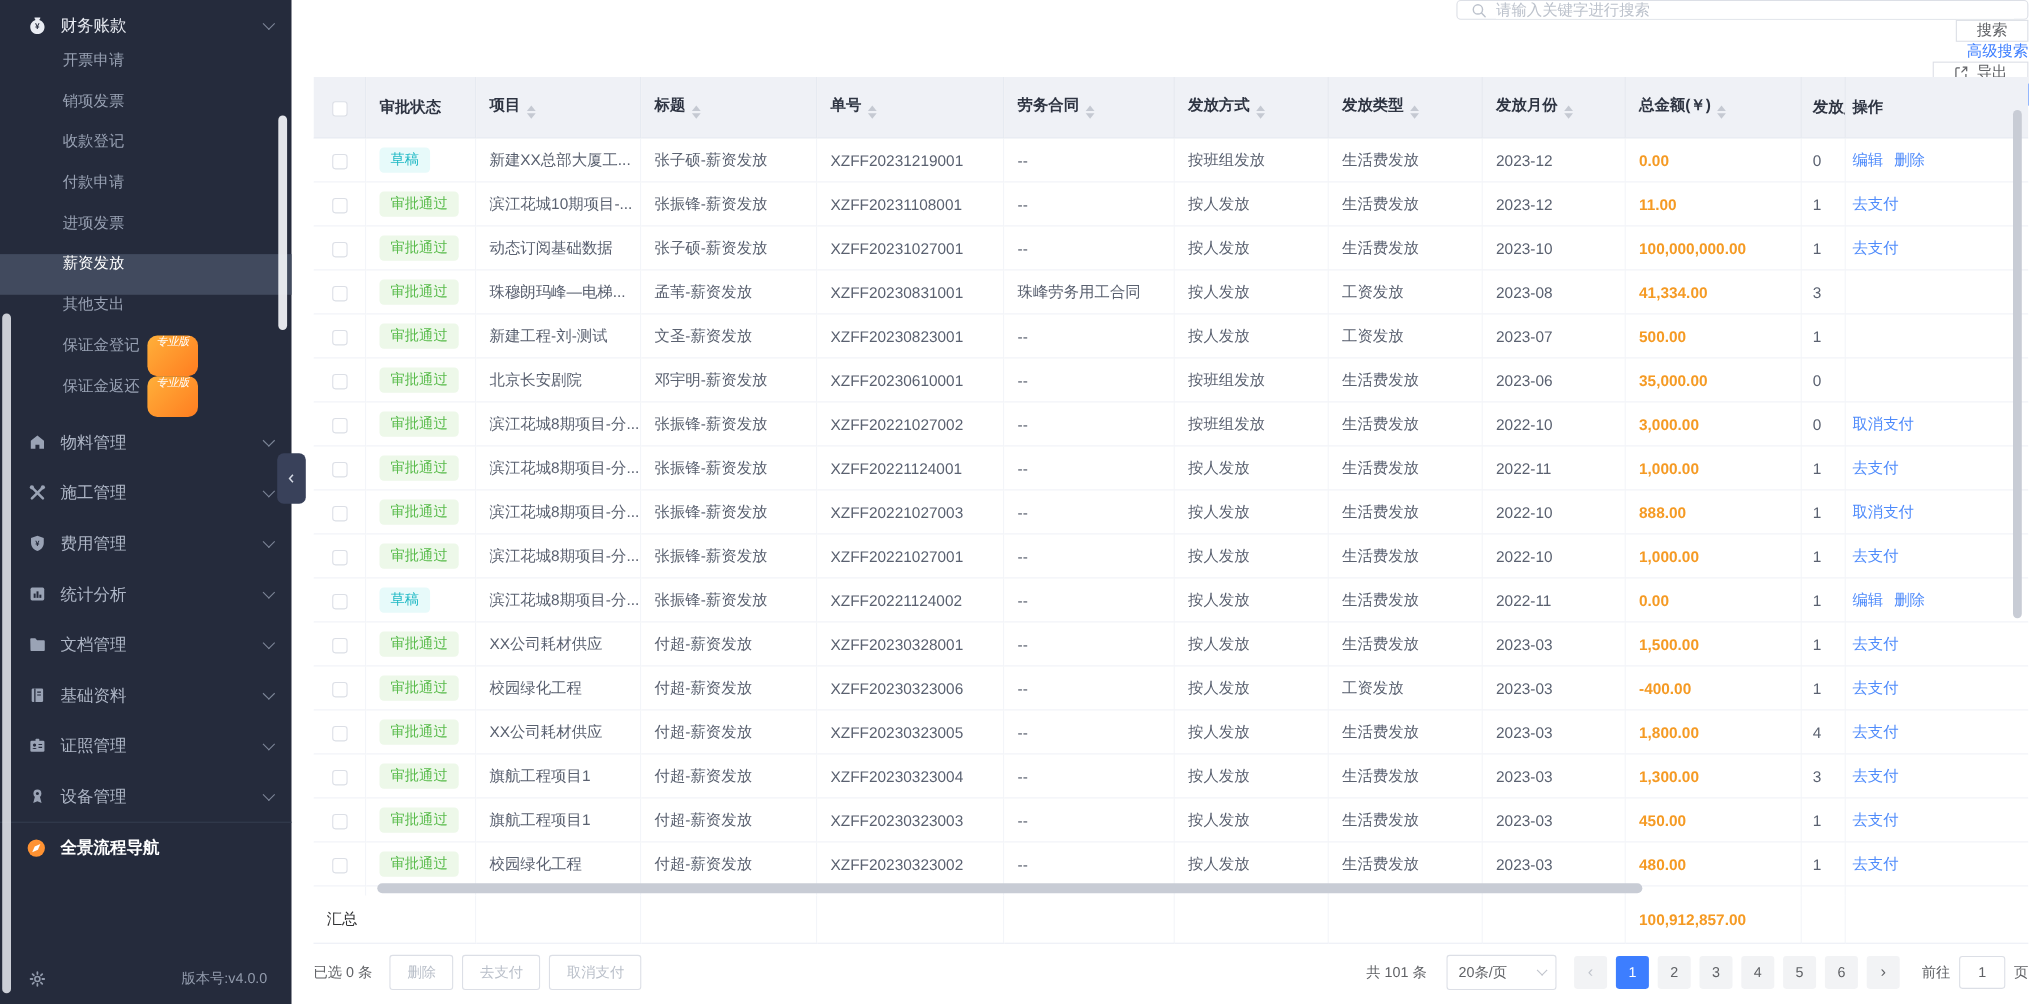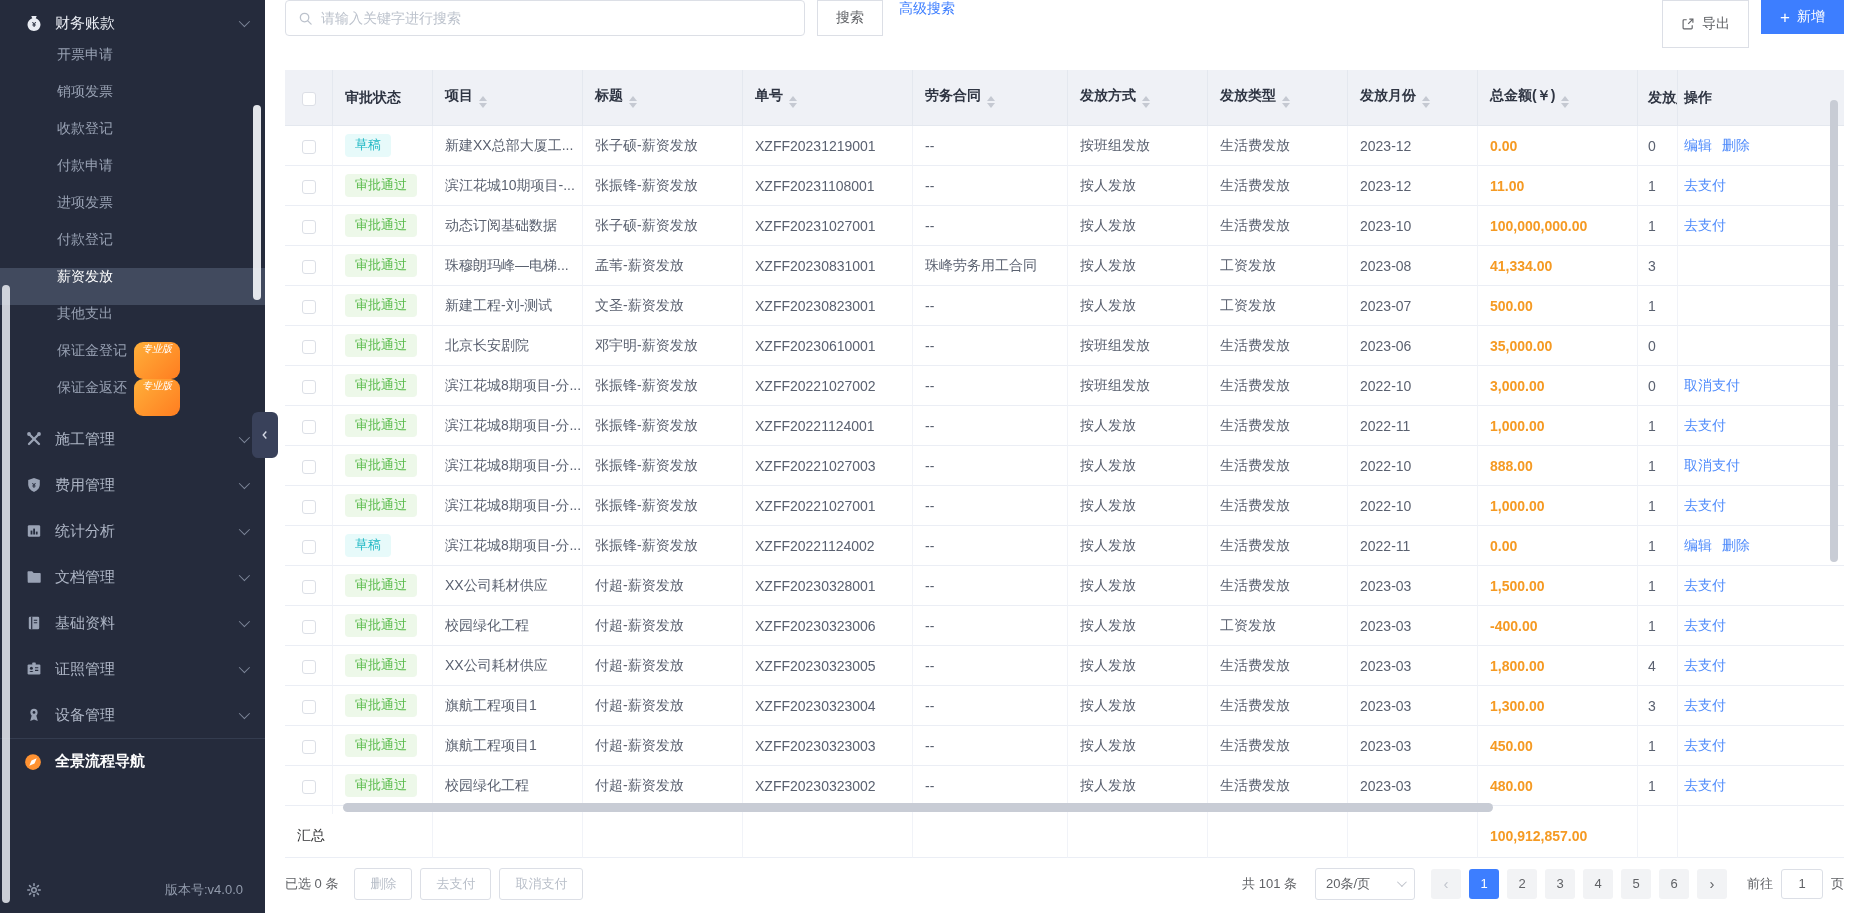--- a/index.html
+++ b/index.html
@@ -16,21 +16,21 @@
   .chev { width:8px; height:8px; border-right:1.5px solid #7d8698; border-bottom:1.5px solid #7d8698; transform:rotate(45deg) translateY(-2px); margin-left:auto; flex-shrink:0; }
   .side-nav { height:46px; display:flex; align-items:center; gap:13px; padding:0 18px 0 24px; color:#ffffff; font-size:15px; font-weight:bold; border-top:1px solid #343c4f; cursor:pointer; }
   .side-version { margin-top:auto; height:40px; display:flex; align-items:center; justify-content:space-between; padding:0 22px 6px 26px; color:#929bac; font-size:13px; }
   .icon { display:inline-flex; align-items:center; justify-content:center; flex-shrink:0; }
   .side-scroll-thumb { position:absolute; right:4px; top:105px; width:8px; height:195px; background:#edeff3; border-radius:4px; opacity:.95; }
   .collapse-tab { position:absolute; right:-13px; top:412px; width:26px; height:46px; background:#39415a; border-radius:6px; display:flex; align-items:center; justify-content:center; cursor:pointer; }
   .left-strip { position:absolute; left:2px; top:285px; width:8px; height:618px; background:#e9ebf1; border-radius:4px; opacity:.85; }
 
   
   .main { flex:1; display:flex; flex-direction:column; position:relative; background:#fff; min-width:0; }
-  .toolbar { height:64px; display:flex; align-items:flex-start; padding:0 12px 0 20px; }
+  .toolbar { height:64px; display:flex; align-items:flex-end; padding:0 12px 0 20px;flex-direction:column; }
   .search-box { width:520px; height:36px; border:1px solid #dcdfe6; border-radius:4px; display:flex; align-items:center; padding:0 12px; gap:8px; }
   .search-box input { border:none; outline:none; flex:1; font-size:14px; color:#5a6170; font-family:inherit; }
   .search-box input::placeholder { color:#bcc2cc; }
   .btn { height:36px; border:1px solid #dcdfe6; background:#fff; border-radius:0; color:#606266; font-size:14px; padding:0 18px; cursor:pointer; display:inline-flex; align-items:center; gap:7px; font-family:inherit; }
   .btn-search { margin-left:12px; }
   .link-adv { color:#3d7eff; margin-left:16px; cursor:pointer; font-size:14px; }
   .toolbar .spacer { flex:1; }
   .btn-export { height:48px; }
   .btn-add { height:34px; margin-left:12px; background:#3d7eff; border-color:#3d7eff; color:#fff; }
   .btn-add .plus { font-size:17px; line-height:1; font-weight:400; }
@@ -104,39 +104,45 @@
       </div>
       <div class="side-sub-item">
         <span>收款登记</span>
       </div>
       <div class="side-sub-item">
         <span>付款申请</span>
       </div>
       <div class="side-sub-item">
         <span>进项发票</span>
       </div>
-      <div class="side-sub-item">
-        <span>付款登记</span>
-      </div>
       <div class="side-sub-item active">
         <span>薪资发放</span>
       </div>
       <div class="side-sub-item">
         <span>其他支出</span>
       </div>
       <div class="side-sub-item">
         <span>保证金登记</span>
         <span class="badge-pro">专业版</span>
       </div>
       <div class="side-sub-item">
         <span>保证金返还</span>
         <span class="badge-pro">专业版</span>
       </div>
     </div>
   <div id="group-list">
+      <div class="side-group">
+        <span class="icon">
+          <svg viewBox="0 0 16 16" width="16" height="16">
+            <path fill="#9aa3b5" d="M2 14V6.6L8 1.8l6 4.8V14H9.8v-3.7H6.2V14z"></path>
+          </svg>
+        </span>
+        <span>物料管理</span>
+        <span class="chev"></span>
+      </div>
       <div class="side-group">
         <span class="icon">
           <svg viewBox="0 0 16 16" width="16" height="16">
             <g stroke="#9aa3b5" stroke-width="2.3" stroke-linecap="round">
               <path d="M3 3l10 10"></path>
               <path d="M13 3 3 13"></path>
             </g>
             <circle cx="3" cy="3" r="1.9" fill="#9aa3b5"></circle>
             <circle cx="13" cy="3" r="1.9" fill="#9aa3b5"></circle>
           </svg>

